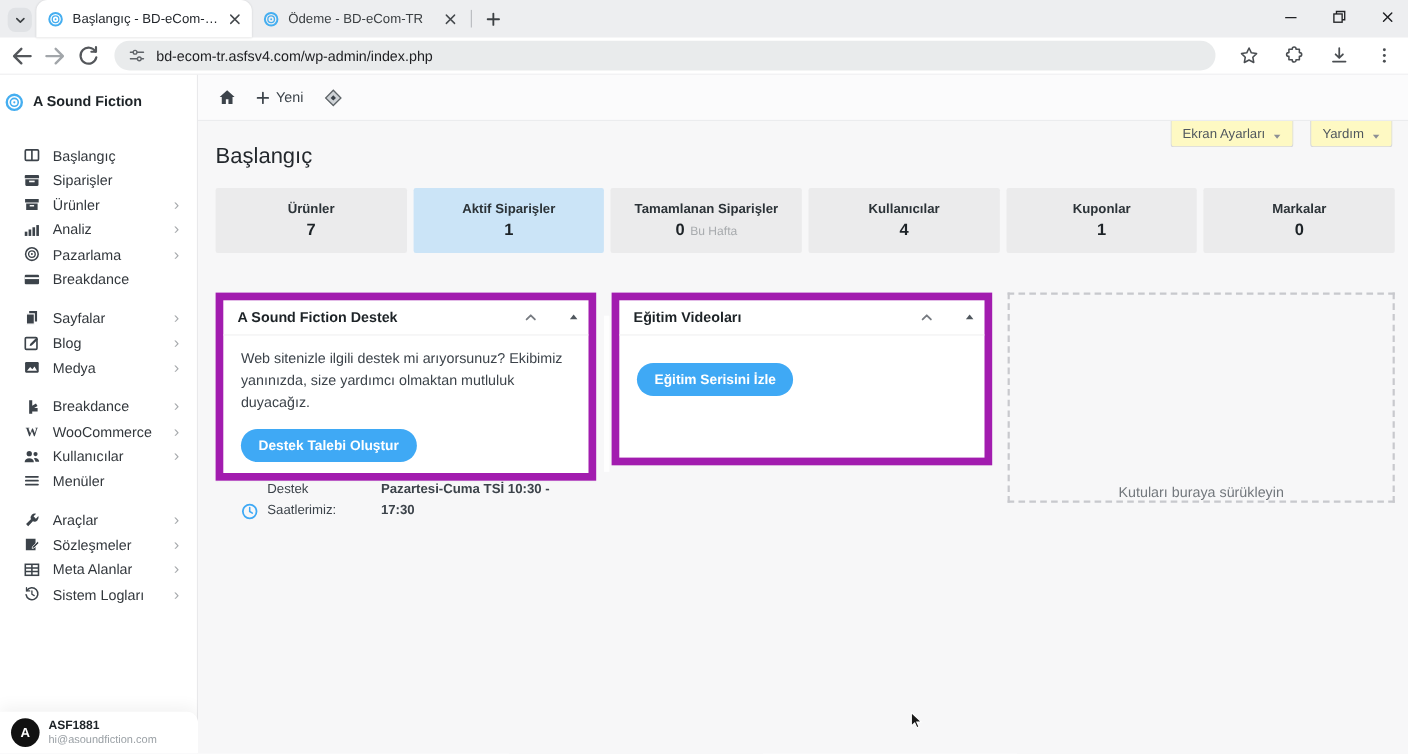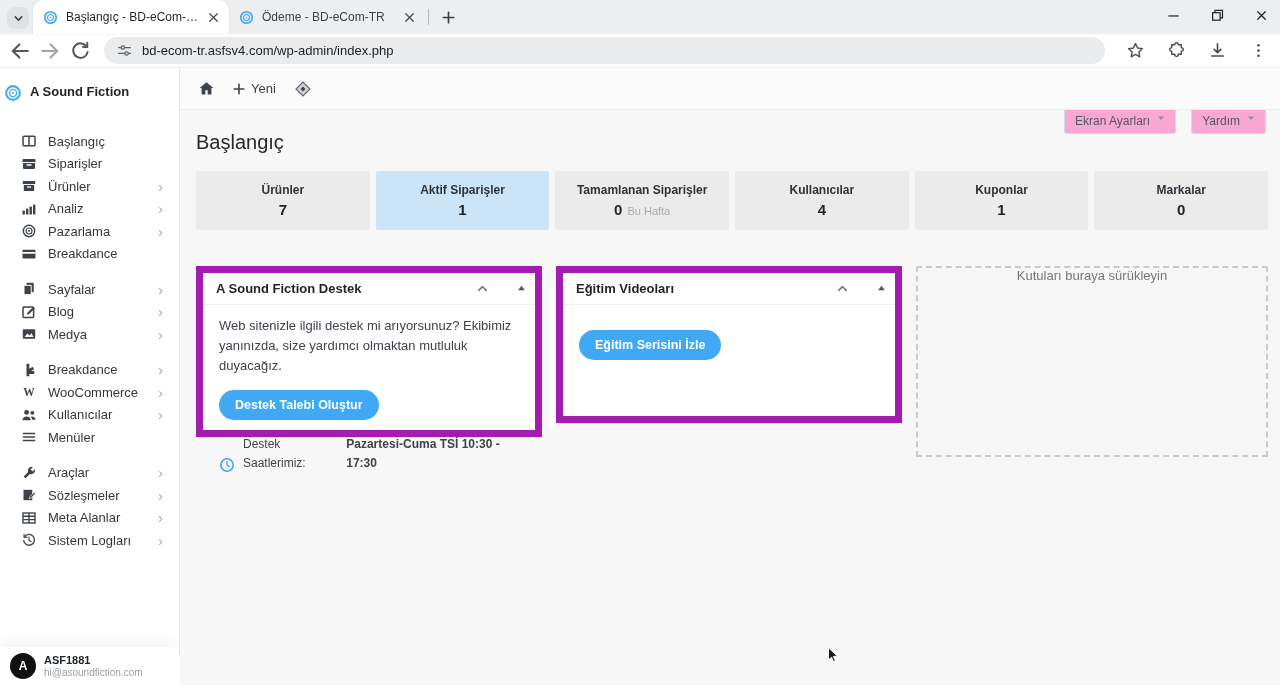--- a/index.html
+++ b/index.html
@@ -51,21 +51,21 @@
   .uemail{font-size:10px;color:#9aa0a5;line-height:1.2}
 
   .content{flex:1;position:relative;background:#f7f7f8}
   .adminbar{height:42px;background:#fbfbfc;border-bottom:1px solid #ebecee;display:flex;align-items:center;padding-left:18px;gap:17px}
   .ab-icon{width:17px;height:17px;color:#3c434a;cursor:pointer}
   .ab-new{display:flex;align-items:center;gap:5px;color:#3c434a;font-size:13px;cursor:pointer}
   .ab-new .plus{width:14px;height:14px}
   .ab-diamond{width:20px;height:20px;cursor:pointer}
 
   .screen-tabs{position:absolute;top:42px;right:14px;display:flex;gap:15px}
-  .stab{background:#f9a8d4;border:1px solid #d7d8dc;border-top:none;border-radius:0 0 3px 3px;padding:4px 10px 5px;font-size:12px;color:#50575e;display:flex;align-items:flex-start;gap:7px;cursor:pointer}
+  .stab{background:#fef9c3;border:1px solid #d7d8dc;border-top:none;border-radius:0 0 3px 3px;padding:4px 10px 5px;font-size:12px;color:#50575e;display:flex;align-items:flex-end;gap:7px;cursor:pointer}
   .stab .caret{width:8px;height:8px;color:#8c8f94}
 
   .page-title{margin:21px 0 0 16px;font-size:20px;font-weight:400;color:#23282d}
 
   .stats{display:flex;gap:6px;margin:17px 12px 0 16px}
   .scard{flex:1;height:59px;background:#ebebec;border-radius:2px;display:flex;flex-direction:column;align-items:center;justify-content:center;gap:4px;cursor:pointer}
   .scard.active{background:#cbe4f7}
   .slabel{font-size:12px;font-weight:bold;color:#2c3338}
   .svalue{font-size:15px;font-weight:bold;color:#1d2327;display:flex;align-items:baseline;gap:5px}
   .ssuffix{font-size:11px;font-weight:normal;color:#a8abae}
@@ -77,21 +77,21 @@
   .phead{display:flex;align-items:center;height:32px;padding:0 9px 0 13px;border-bottom:1px solid #f0f0f1;cursor:move}
   .ptitle{flex:1;font-size:13px;font-weight:bold;color:#1d2327}
   .ptoggle{width:15px;height:15px;color:#787c82;cursor:pointer}
   .porder{width:9px;height:9px;color:#50575e;margin-left:27px;cursor:pointer}
   .pbody{padding:11px 16px 0;font-size:13px;color:#3c434a;line-height:1.55}
   .pbtn{display:inline-block;margin-top:14px;background:#3fa9f5;color:#fff;font-size:12.5px;font-weight:bold;padding:8px 16px;border-radius:15px;border:none;cursor:pointer;font-family:"Liberation Sans",sans-serif}
   .hours{display:flex;align-items:flex-end;gap:8px;margin-top:15px;font-size:12px;color:#3c434a}
   .hours .clock{width:16px;height:16px;flex:none}
   .hours b{font-weight:bold}
 
-  .dropzone{width:352px;height:191px;border:2px dashed #c8c9cd;display:flex;align-items:flex-start;justify-content:center;font-size:13px;color:#72777c}
+  .dropzone{width:352px;height:191px;border:2px dashed #c8c9cd;display:flex;align-items:flex-end;justify-content:center;font-size:13px;color:#72777c}
 
   .col-strip{position:absolute;left:549px;top:287px;width:5px;height:142px;background:#fff;opacity:.85}
   .cursor{position:absolute;left:824px;top:646px;width:18px;height:18px;pointer-events:none}
 
   [data-icon] svg{width:100%;height:100%;display:block}
 </style>
 </head>
 <body>
 
 <div id="screen">

